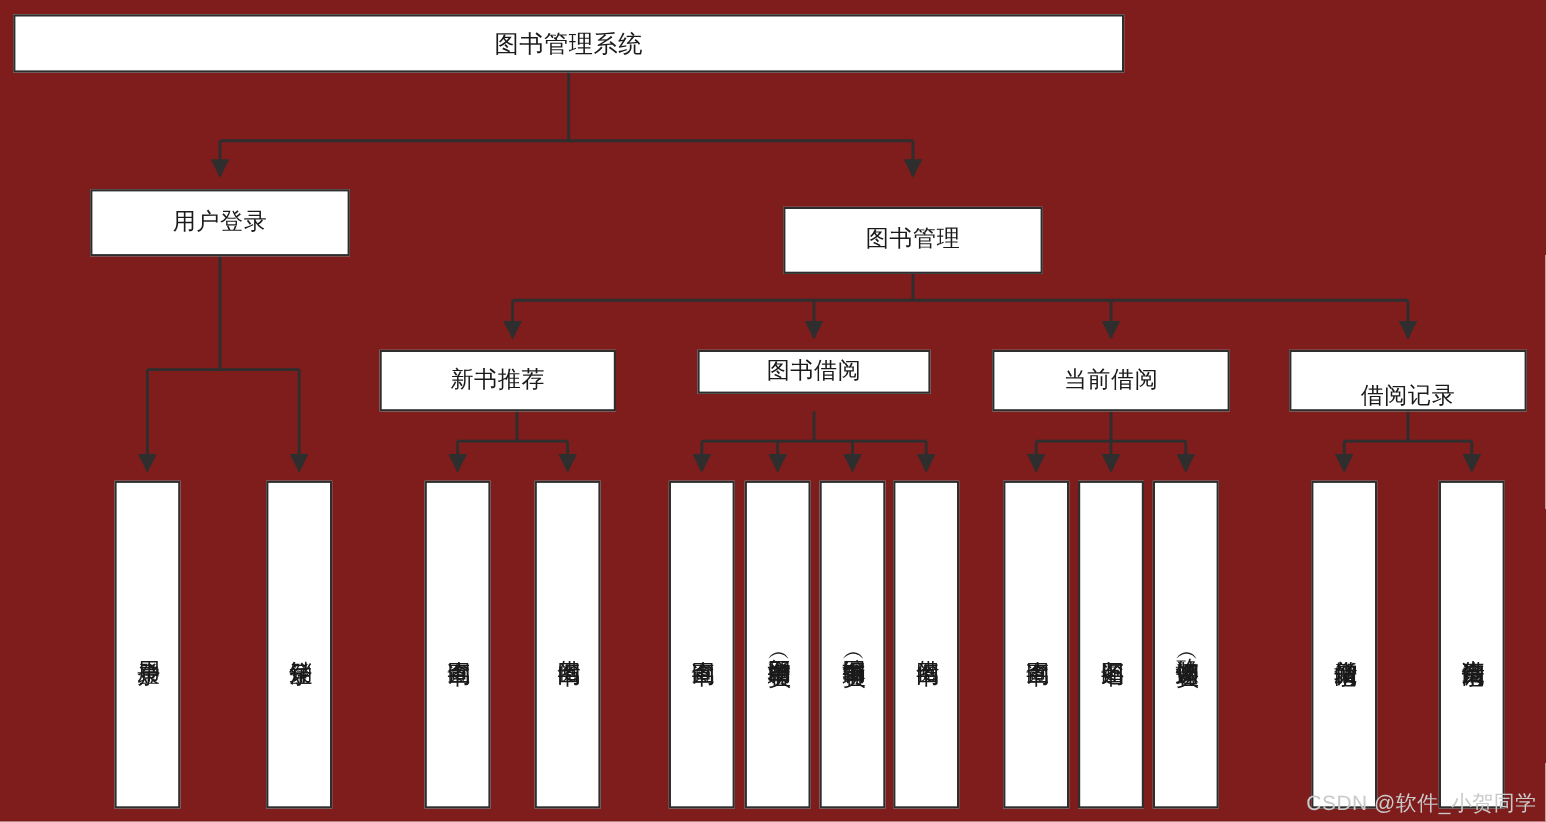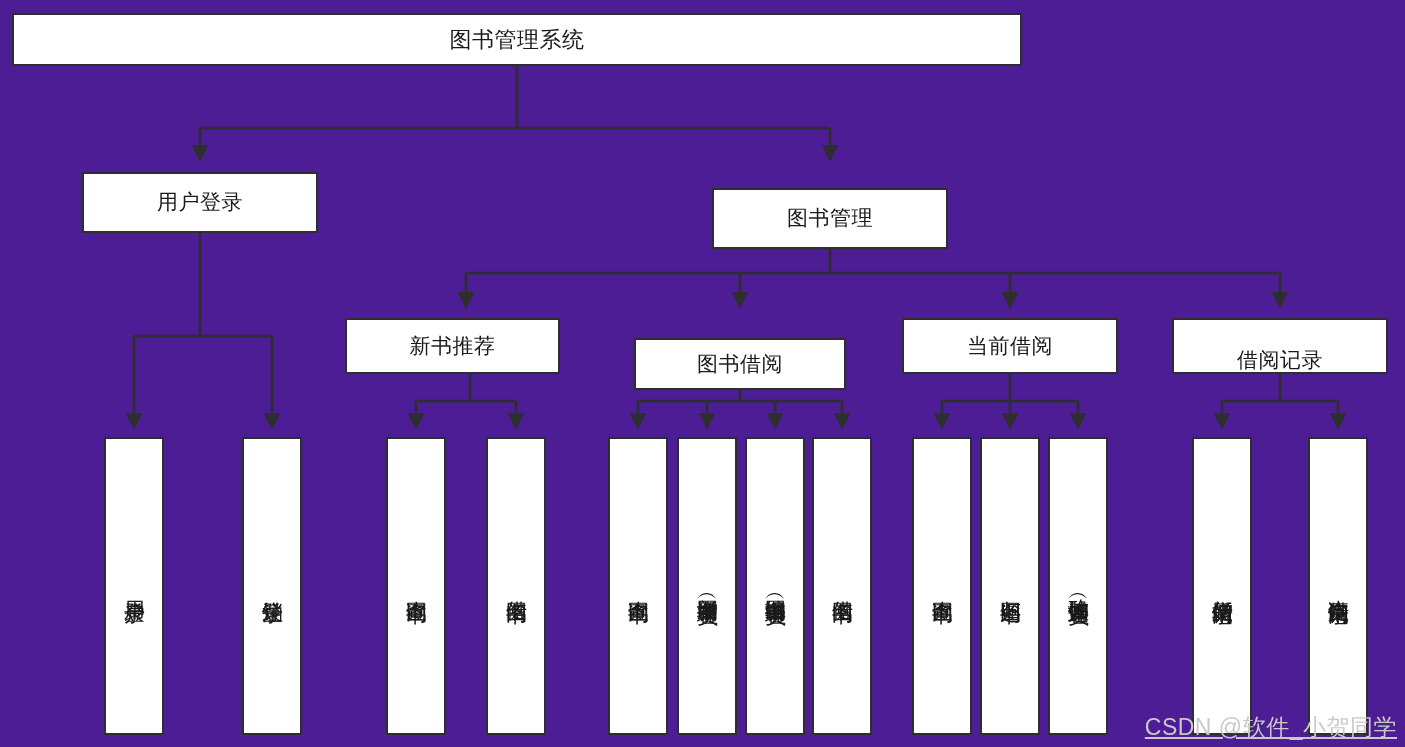--- a/index.html
+++ b/index.html
@@ -7,21 +7,21 @@
     padding: 0;
     background: #ffffff;
   }
   body {
     font-family: "Liberation Sans", "DejaVu Sans", sans-serif;
   }
   #canvas {
     position: relative;
     width: 1405px;
     height: 747px;
-    background: #4c1d95;
+    background: #7f1d1d;
     overflow: hidden;
   }
   #wires {
     position: absolute;
     left: 0;
     top: 0;
     width: 1405px;
     height: 747px;
     pointer-events: none;
   }
@@ -62,26 +62,25 @@
     font-size: 21px;
     line-height: 1.18;
     letter-spacing: 1px;
     white-space: nowrap;
     max-height: 100%;
   }
   #watermark {
     position: absolute;
     right: 8px;
     bottom: 4px;
-    font-size: 23px;
+    font-size: 19px;
     color: #c9c9c9;
     z-index: 9;
     white-space: nowrap;
     letter-spacing: 0.5px;
-    text-decoration: underline;
   }
 </style>
 </head>
 <body>
 
 <div id="canvas">
 
   <svg id="wires" viewBox="0 0 1405 747" width="1405" height="747" xmlns="http://www.w3.org/2000/svg">
     <defs>
       <marker id="arrow" viewBox="0 0 10 10" refX="9" refY="5" markerWidth="6.5" markerHeight="6.5" orient="auto-start-reverse">
@@ -142,21 +141,21 @@
   </div>
 
   <div class="node h-node" style="left:712px; top:172px; width:236px; height:61px;margin-top:16px;">
     <span class="lbl">图书管理</span>
   </div>
 
   <div class="node h-node" style="left:345px; top:318px; width:215px; height:56px;">
     <span class="lbl">新书推荐</span>
   </div>
 
-  <div class="node h-node" style="left:634px; top:318px; width:212px; height:52px;margin-top:20px;">
+  <div class="node h-node" style="left:634px; top:318px; width:212px; height:40px;">
     <span class="lbl">图书借阅</span>
   </div>
 
   <div class="node h-node" style="left:902px; top:318px; width:216px; height:56px;justify-content:center;">
     <span class="lbl">当前借阅</span>
   </div>
 
   <div class="node h-node" style="left:1172px; top:318px; width:216px; height:56px;align-items:flex-end;">
     <span class="lbl">借阅记录</span>
   </div>

